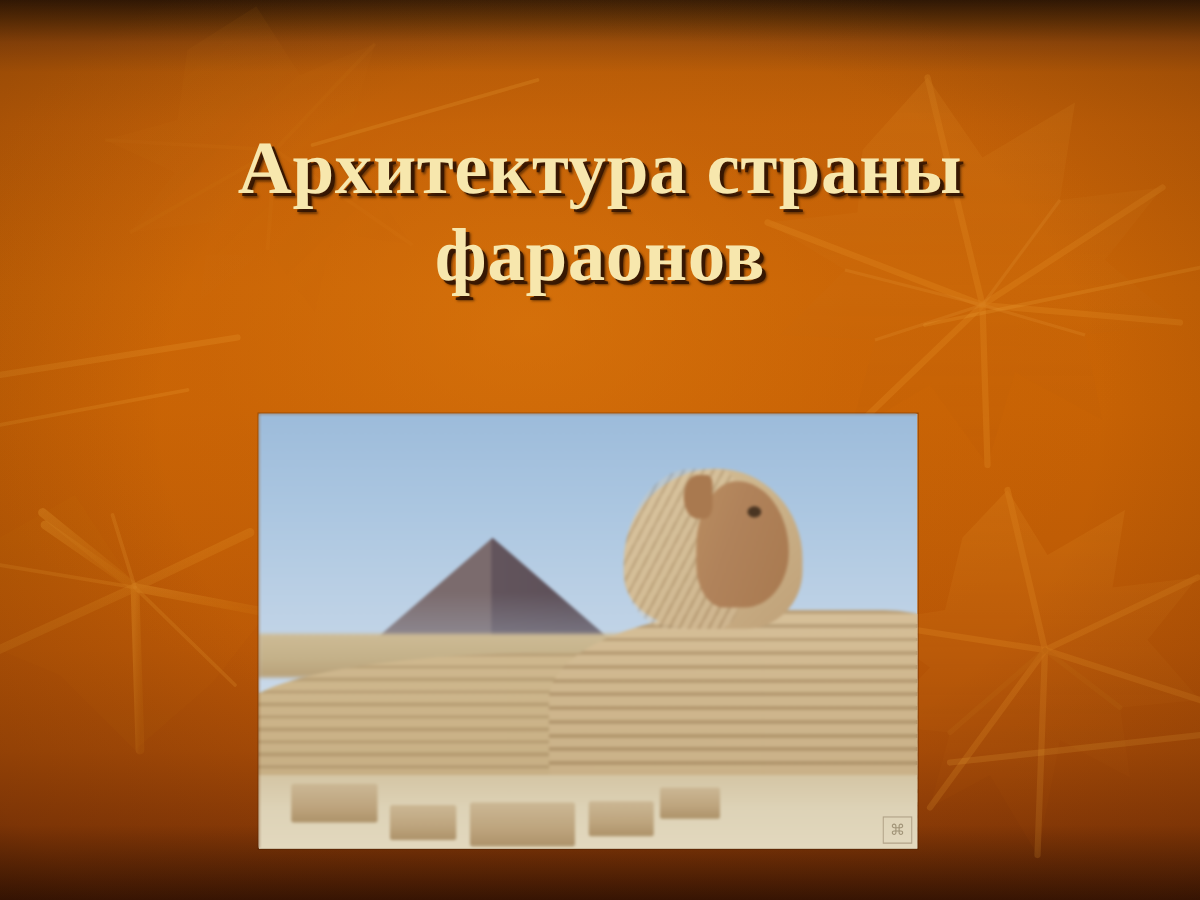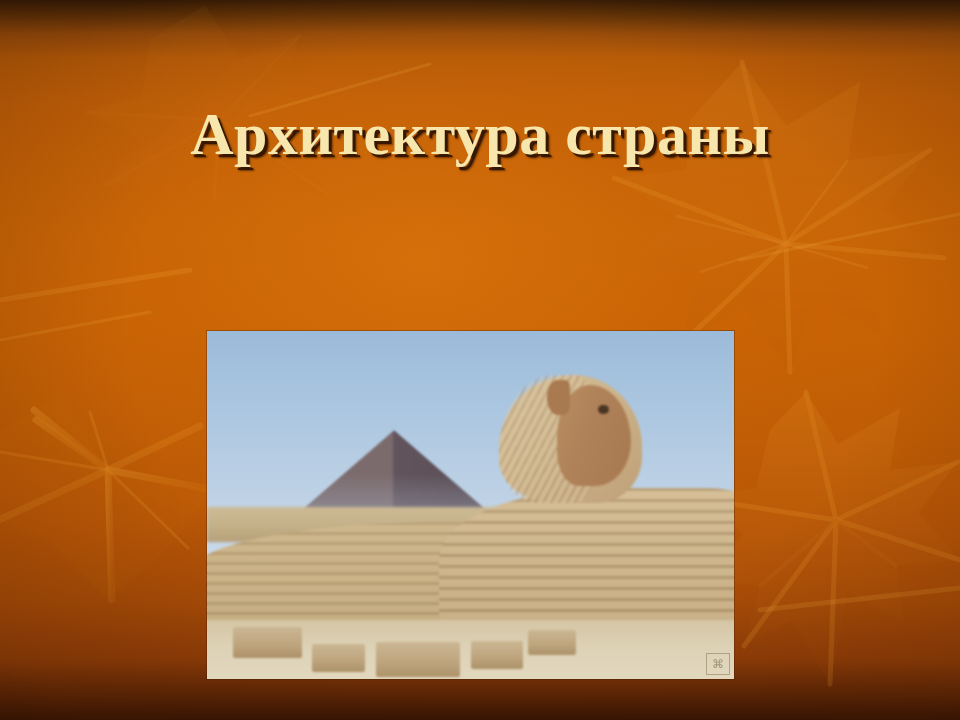--- a/index.html
+++ b/index.html
@@ -363,20 +363,21 @@
         <path d="M740,260 L960,214" stroke-width="3"></path>
         <path d="M250,116 L430,64" stroke-width="3"></path>
       </g>
     </svg>
   </div>
 
   <div class="bg-vignette"></div>
 
   <div class="title-block">
     <div class="title-line">Архитектура страны</div>
+    <div class="title-line">фараонов</div>
   </div>
 
   <div class="photo-frame">
     <div class="photo">
       <div class="sky"></div>
       <div class="pyramid"></div>
       <div class="pyramid-haze"></div>
       <div class="far-dunes"></div>
       <div class="body-rock"></div>
       <div class="sphinx-body"></div>

